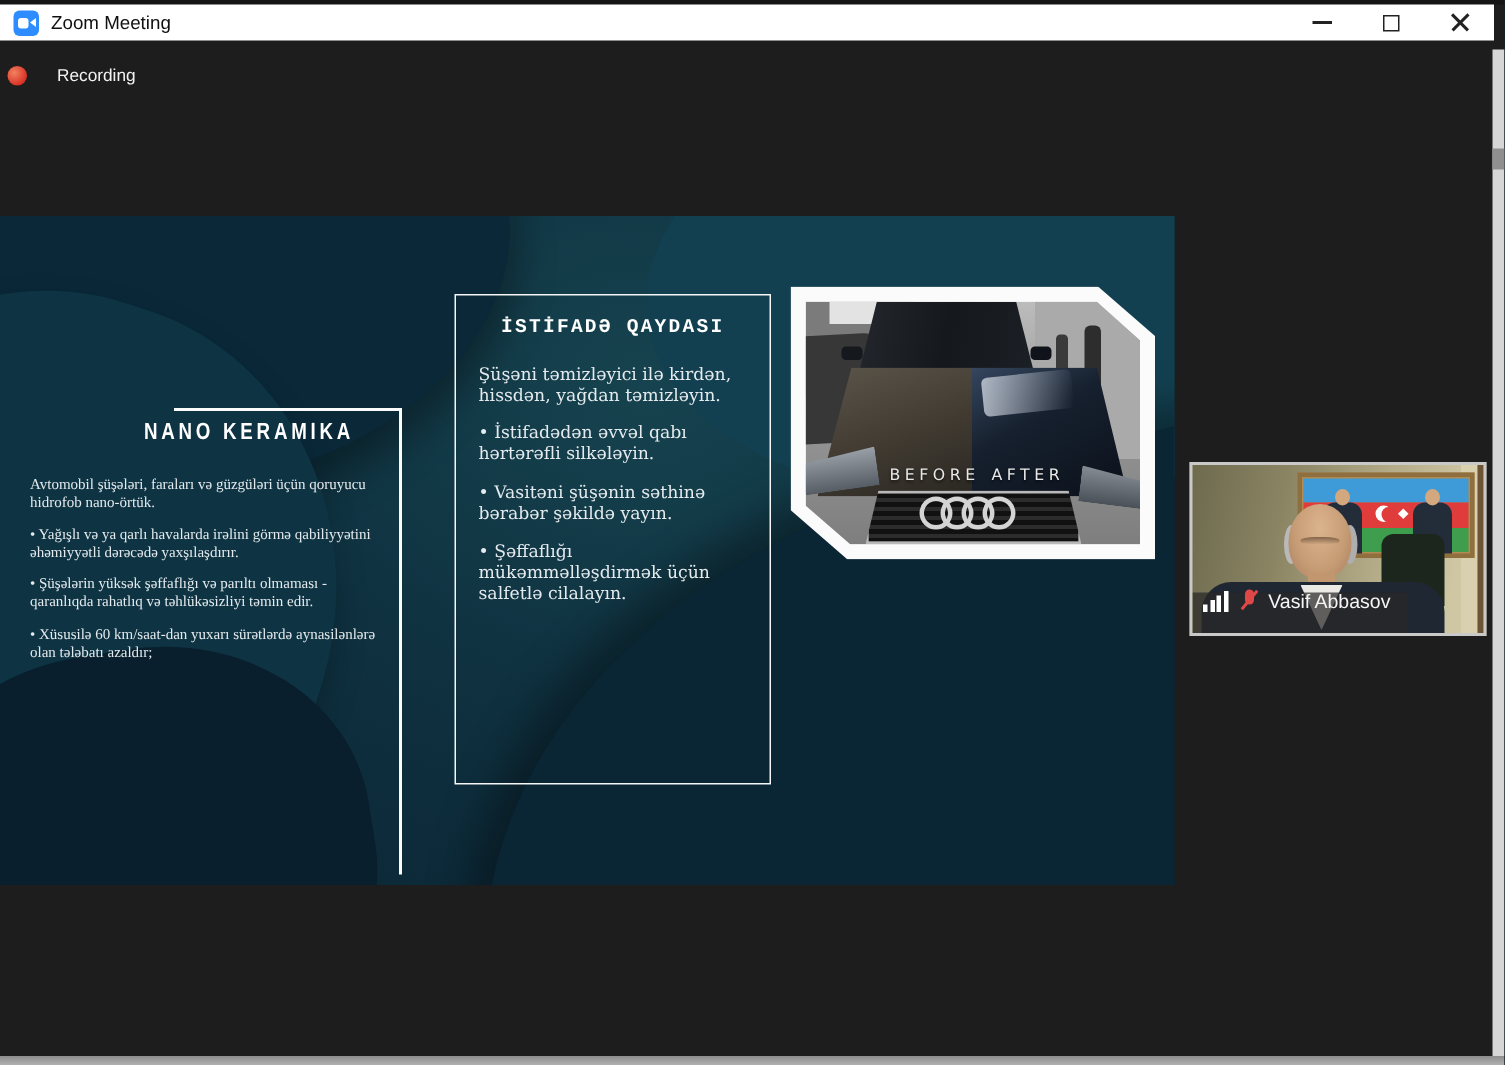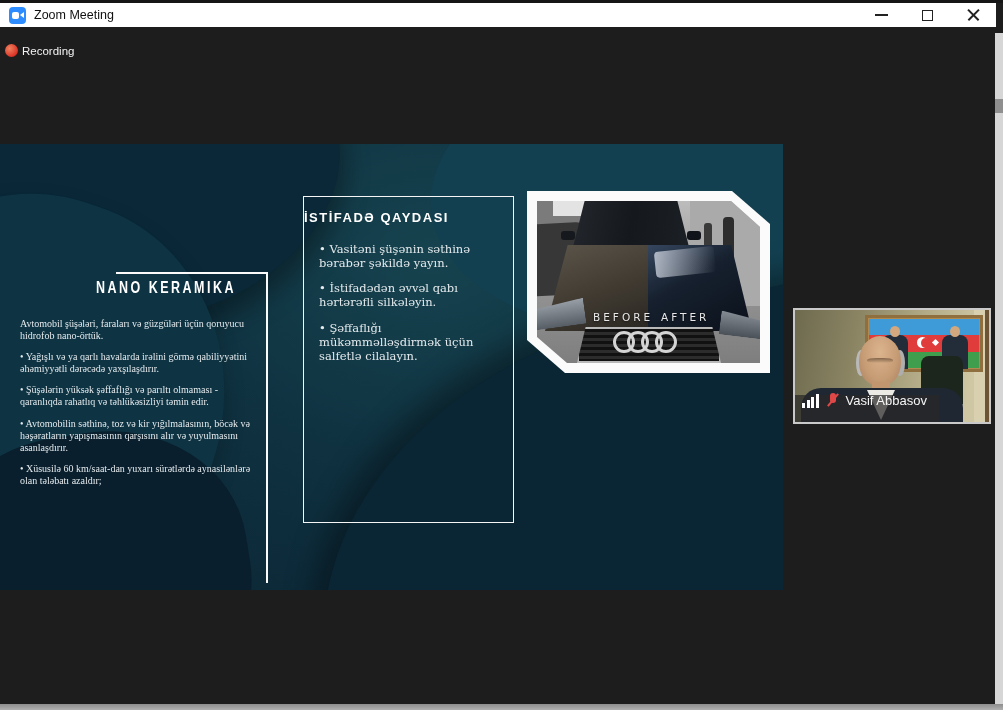--- a/index.html
+++ b/index.html
@@ -29,21 +29,21 @@
              width:15px; height:1.5px; background:#222; }
   .glyph-close::before { transform:rotate(45deg); }
   .glyph-close::after  { transform:rotate(-45deg); }
 
   .right-strip  { position:absolute; left:995px; top:33px; width:8px; height:671px; background:#d6d6d6; }
   .strip-notch  { position:absolute; left:0; top:66px; width:8px; height:14px; background:#8f8f8f; }
   .bottom-strip { position:absolute; left:0; top:704px; width:1003px; height:6px;
                   background:linear-gradient(#8d8d8d,#b0b0b0); }
 
   
-  .recording { position:absolute; left:5px; top:44px; display:flex; align-items:center; gap:4px;text-align:center; }
+  .recording { position:absolute; left:5px; top:44px; display:flex; align-items:center; gap:20px;text-align:center; }
   .rec-dot { width:13px; height:13px; border-radius:50%;
              background:radial-gradient(circle at 35% 35%, #f0825f, #d93025 72%); }
   .rec-label { color:#f2f2f2; font-size:11.5px; }
 
   
   .slide { position:absolute; left:0; top:144px; width:783px; height:446px; overflow:hidden;
            background:radial-gradient(ellipse at 55% 25%, #16434f 0%, #0f3140 45%, #0b2433 100%); }
   .blob { position:absolute; }
   .blob1 { left:-90px; top:-130px; width:430px; height:310px; background:#0a2838;
            border-radius:46%; transform:rotate(-14deg); box-shadow:0 16px 26px rgba(0,0,0,.35); }
@@ -63,22 +63,22 @@
   .lp-heading { position:absolute; left:58px; top:9px; width:176px; text-align:center;
                 color:#ffffff; font-weight:bold; font-size:12.5px; letter-spacing:2.5px;
                 transform:scaleY(1.25); transform-origin:top; white-space:nowrap; }
   .lp-body { position:absolute; left:0; top:48px; width:240px;
              font-family:Liberation Serif, serif; font-size:10px; line-height:1.21; color:#e4eaed; }
   .lp-body p { margin-bottom:9px; }
 
   
   .mid-panel { position:absolute; left:303px; top:52px; width:211px; height:327px;
                border:1.5px solid #f6f6f6; }
-  .mp-heading { margin-top:13px; text-align:left; color:#ffffff; font-weight:bold;
-                font-family:Liberation Sans, sans-serif; font-size:13px; letter-spacing:1.5px; }
+  .mp-heading { margin-top:13px; text-align:center; color:#ffffff; font-weight:bold;
+                font-family:Liberation Mono, monospace; font-size:13px; letter-spacing:1.5px; }
   .mp-body { margin:17px 12px 0 15px; font-family:"DejaVu Serif", serif; font-size:11.5px;
              line-height:1.23; color:#e4eaed; }
   .mp-body p { margin-bottom:11px; }
 
   
   .car-frame { position:absolute; left:527px; top:47px; width:243px; height:182px; background:#fbfbfb;
                clip-path:polygon(0 0, 205px 0, 243px 33px, 243px 182px, 38px 182px, 0 149px); }
   .car-photo { position:absolute; left:10px; top:10px; width:223px; height:162px; overflow:hidden;
                background:linear-gradient(#bcbcbc, #939393 55%, #7e7e7e);
                clip-path:polygon(0 0, 194px 0, 223px 26px, 223px 162px, 30px 162px, 0 136px); }
@@ -211,30 +211,30 @@
     <div class="blob blob3"></div>
 
     <div class="left-panel">
       <div class="lp-line-top"></div>
       <div class="lp-line-right"></div>
       <div class="lp-heading">NANO KERAMIKA</div>
       <div class="lp-body">
         <p>Avtomobil şüşələri, faraları və güzgüləri üçün qoruyucu hidrofob nano-örtük.</p>
         <p>• Yağışlı və ya qarlı havalarda irəlini görmə qabiliyyətini əhəmiyyətli dərəcədə yaxşılaşdırır.</p>
         <p>• Şüşələrin yüksək şəffaflığı və parıltı olmaması - qaranlıqda rahatlıq və təhlükəsizliyi təmin edir.</p>
-        <p>• Avtomobilin səthinə, toz və kir yığılmalasının, böcək və həşəratların yapışmasının qarşısını alır və yuyulmasını asanlaşdırır.</p>
         <p>• Xüsusilə 60 km/saat-dan yuxarı sürətlərdə aynasilənlərə olan tələbatı azaldır;</p>
       </div>
     </div>
 
     <div class="mid-panel">
       <div class="mp-heading">İSTİFADƏ QAYDASI</div>
       <div class="mp-body">
+        <p>Şüşəni təmizləyici ilə kirdən, hissdən, yağdan təmizləyin.</p>
+        <p>• İstifadədən əvvəl qabı hərtərəfli silkələyin.</p>
         <p>• Vasitəni şüşənin səthinə bərabər şəkildə yayın.</p>
-        <p>• İstifadədən əvvəl qabı hərtərəfli silkələyin.</p>
         <p>• Şəffaflığı mükəmməlləşdirmək üçün salfetlə cilalayın.</p>
       </div>
     </div>
 
     <div class="car-frame">
       <div class="car-photo">
         <div class="ph-bldg-left"></div>
         <div class="ph-bldg-white"></div>
         <div class="ph-sidecar"></div>
         <div class="ph-pave-right"></div>

